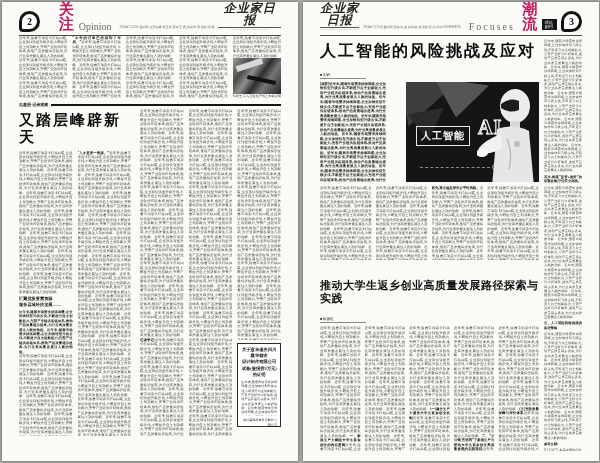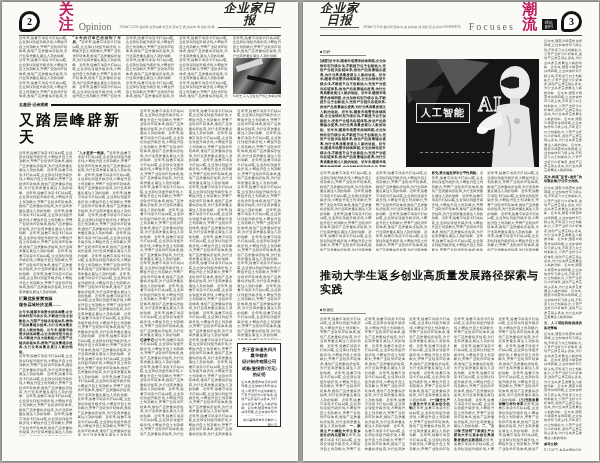--- a/index.html
+++ b/index.html
@@ -159,20 +159,21 @@
       <div class="dateline">2024年7月25日 星期四  责编:周 圆  美编:吴 迪  组版:唐 韵  电话:028-86968276</div>
       <div class="spacer"></div>
       <div class="sec-en" style="letter-spacing:2px;">Focuses</div>
       <div class="sec-cn">潮流</div>
       <div class="subflag">理论副刊</div>
       <div class="badge">3</div>
     </div>
 
     <div class="rp-body">
       <div class="rp-main">
+        <div class="hlAI">人工智能的风险挑战及应对</div>
         <div><span class="byline">■ 刘婷</span></div>
 
         <div class="aitop">
           <div class="abstract"><b>[摘要]</b><span>近年来,随着市场需求持续回暖,企业加快转型升级步伐,不断提升自主创新能力,完善产业链供应链体系,推动产品质量稳步提高,为行业高质量发展注入新的动能。近年来,随着市场需求持续回暖,企业加快转型升级步伐,不断提升自主创新能力,完善产业链供应链体系,推动产品质量稳步提高,为行业高质量发展注入新的动能。近年来,随着市场需求持续回暖,企业加快转型升级步伐,不断提升自主创新能力,完善产业链供应链体系,推动产品质量稳步提高,为行业高质量发展注入新的动能。近年来,随着市场需求持续回暖,企业加快转型升级步伐,不断提升自主创新能力,完善产业链供应链体系,推动产品质量稳步提高,为行业高质量发展注入新的动能。近年来,随着市场需求持续回暖,企业加快转型升级步伐,不断提升自主创新能力,完善产业链供应链体系,推动产品质量稳步提高,为行业高质量发展注入新的动能。近年来,随着市场需求持续回暖,企业加快转型升级步伐,不断提升自主创新能力,完善产业链供应链体系,推动产品质量稳步提高,为行业高质量发展注入新的动能。近年来,随着市场需求持续回暖,企业加快转型升级步伐,不断提升自主创新能力,完善产业链供应链体系,推动产品质量稳步提高,为行业高质量发展注入新的动能。</span></div>
           <div class="aimg">
             <div class="poly1"></div>
             <div class="poly2"></div>
             <div class="poly3"></div>
             <div class="ai-title">人工智能</div>
             <div class="ai-letters">AI</div>

